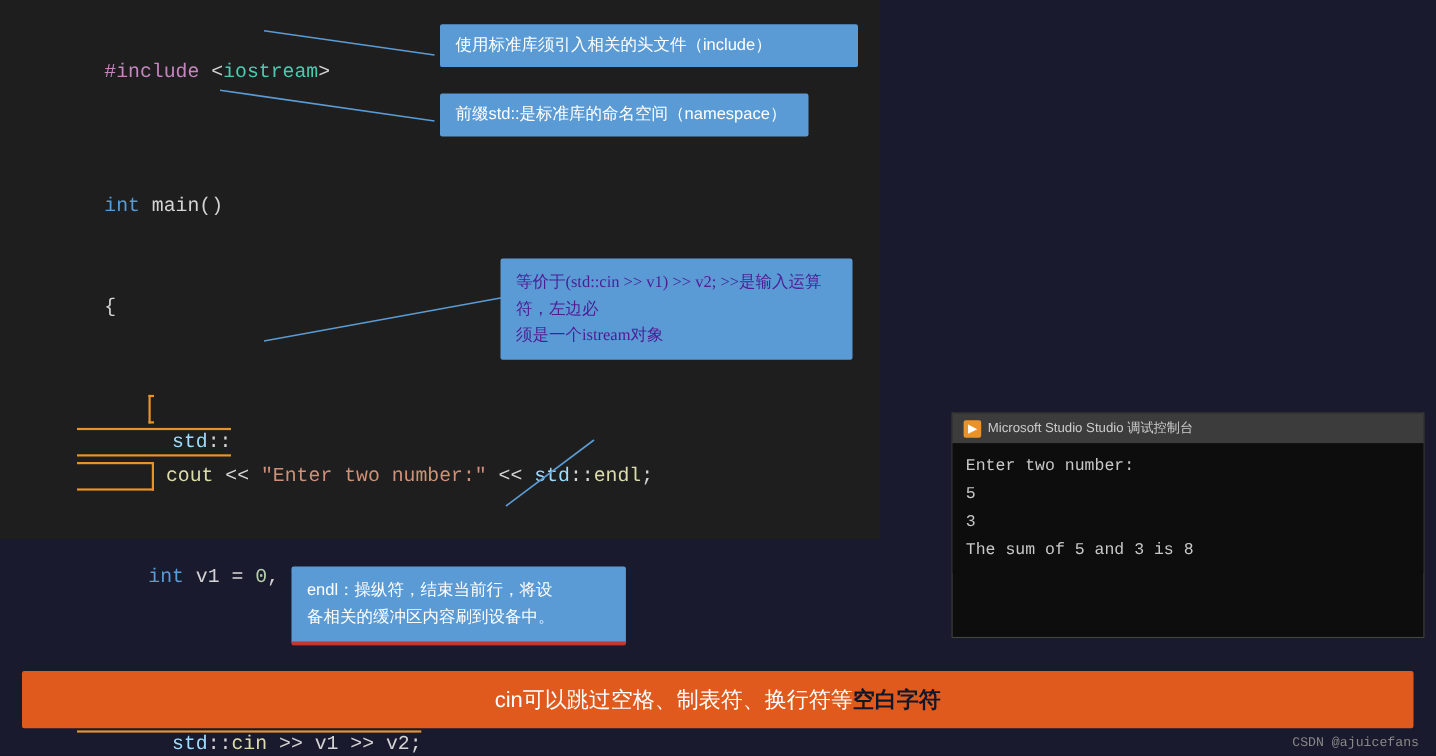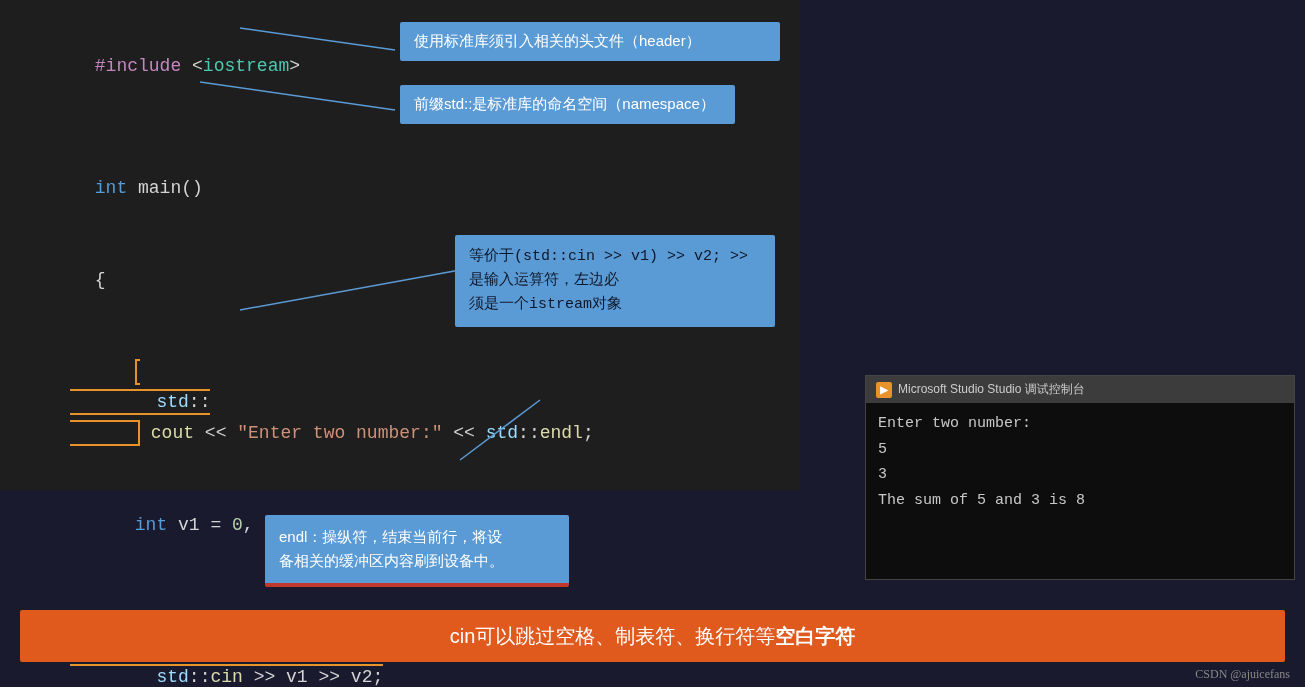--- a/index.html
+++ b/index.html
@@ -45,23 +45,23 @@
       padding: 8px 14px;
       font-family: 'Microsoft YaHei', Arial, sans-serif;
       font-size: 15px;
       line-height: 1.5;
       border-radius: 2px;
     }
 
     .annotation-box-large {
       position: absolute;
       background: #5b9bd5;
-      color: #0f172a;
+      color: #4c1d95;
       padding: 10px 14px;
-      font-family: Liberation Mono, monospace;
+      font-family: Liberation Serif, serif;
       font-size: 15px;
       line-height: 1.6;
       border-radius: 2px;
       max-width: 320px;
     }
 
     
     .connector-svg {
       position: absolute;
       top: 0;
@@ -130,31 +130,31 @@
     }
 
     .bottom-banner-text {
       font-family: 'Microsoft YaHei', Arial, sans-serif;
       font-size: 20px;
       color: white;
     }
 
     .bottom-banner-bold {
       font-weight: bold;
-      color: #ffffff;
+      color: #0f172a;
     }
 
     
     .csdn-attr {
       position: absolute;
       bottom: 5px;
       right: 15px;
       color: #888;
       font-size: 12px;
-      font-family: Liberation Serif, serif;
+      font-family: Liberation Mono, monospace;
     }
 
     
     .endl-annotation {
       position: absolute;
       background: #5b9bd5;
       color: white;
       padding: 10px 14px;
       font-family: 'Microsoft YaHei', Arial, sans-serif;
       font-size: 15px;
@@ -208,21 +208,21 @@
     <div class="code-line">&nbsp;</div>
 
     <div class="code-line" style="padding-left:40px;">
       <span style="border:2px solid #e8922a; padding:1px 3px;">
         <span style="color:#9cdcfe;">std</span><span class="txt-white">::</span><span style="color:#dcdcaa;">cin</span><span class="txt-white"> &gt;&gt; v1 &gt;&gt; v2;</span>
       </span>
     </div>
 
   </div>
 
-  <div class="annotation-box" style="top: 22px; left: 400px; width: 380px;">使用标准库须引入相关的头文件（header）</div>
+  <div class="annotation-box" style="top: 22px; left: 400px; width: 380px;">使用标准库须引入相关的头文件（include）</div>
 
   <div class="annotation-box" style="top: 85px; left: 400px; width: 335px;">前缀std::是标准库的命名空间（namespace）</div>
 
   <div class="annotation-box-large" style="top: 235px; left: 455px; width: 340px;">
     <span style="white-space: pre-line;">等价于(std::cin &gt;&gt; v1) &gt;&gt; v2; &gt;&gt;是输入运算符，左边必
 须是一个istream对象</span>
   </div>
 
   <div class="endl-annotation" style="bottom: 100px; left: 265px; width: 304px;">
     <span style="white-space: pre-line;">endl：操纵符，结束当前行，将设

